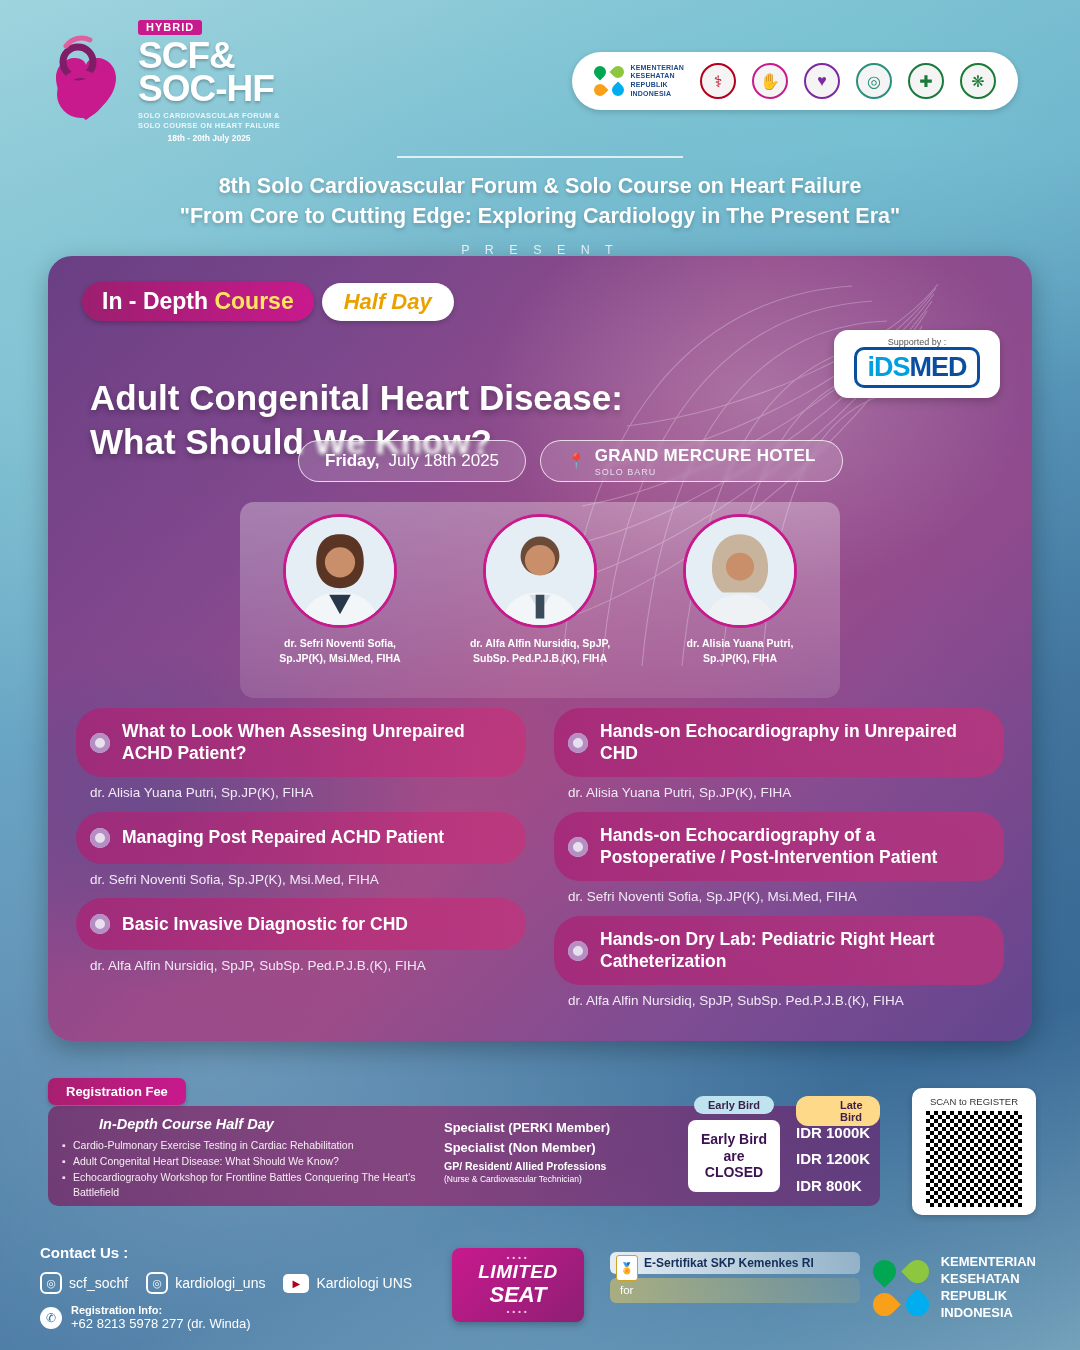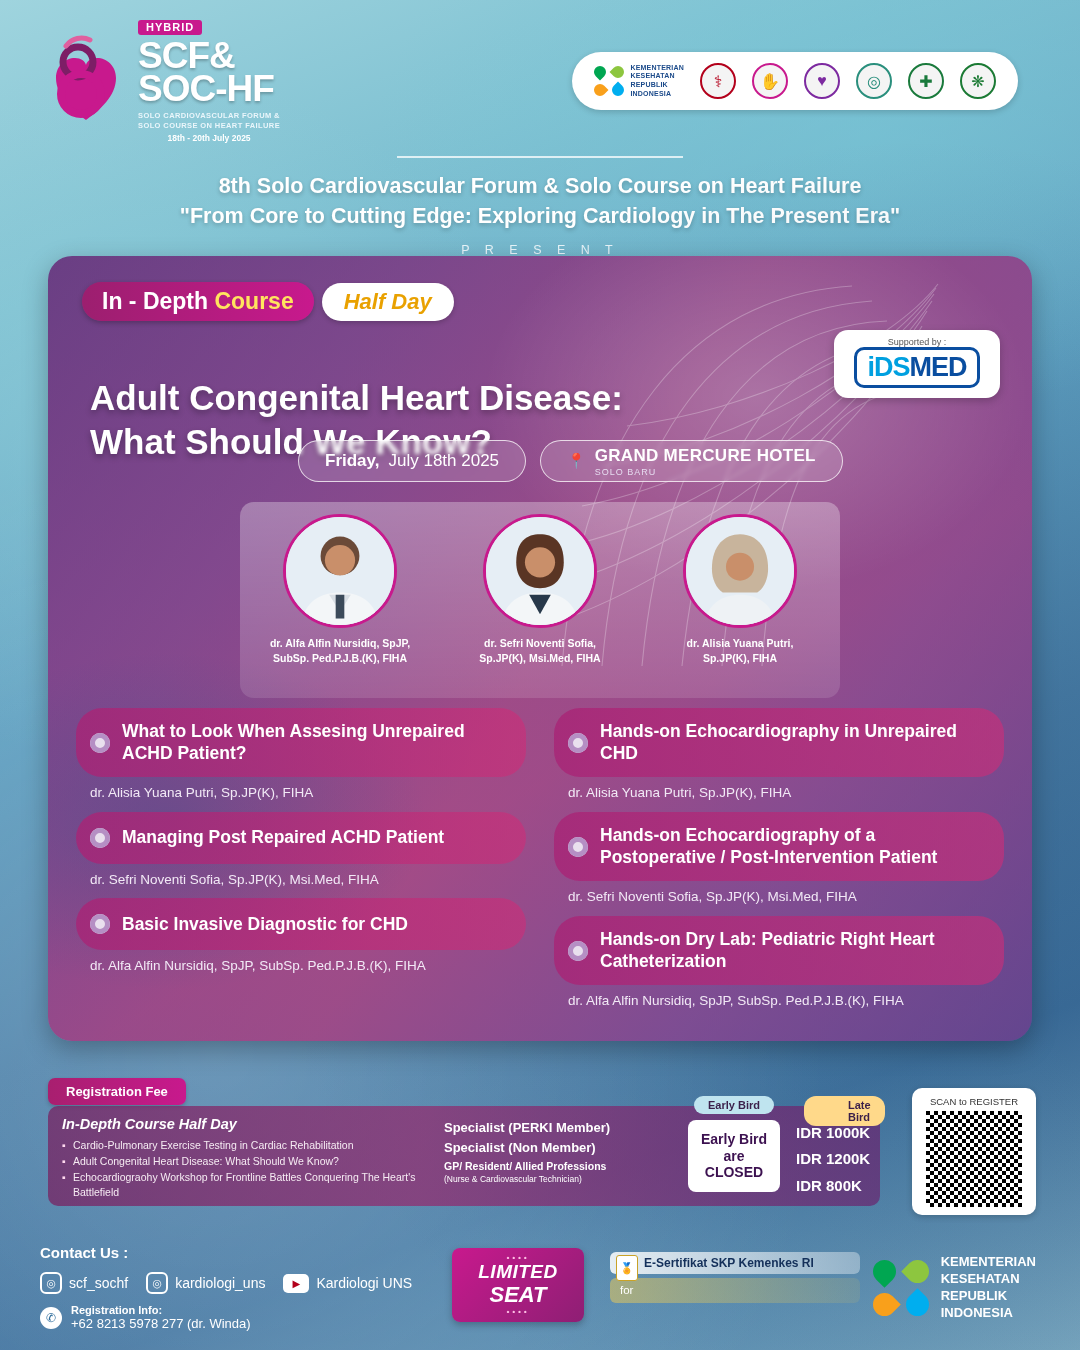--- a/index.html
+++ b/index.html
@@ -204,35 +204,35 @@
     background:linear-gradient(90deg,#a81f6f,#c8198d); color:#fff;
     font-size:13px; font-weight:bold; padding:6px 18px; border-radius:7px;
     box-shadow:0 2px 4px rgba(0,0,0,0.2);
   }
   .reg-panel {
     position:absolute; left:48px; top:46px; width:832px; height:100px;
     background:linear-gradient(90deg, rgba(120,30,95,0.72), rgba(150,35,105,0.68) 45%, rgba(105,35,110,0.7));
     border-radius:10px; display:flex;
   }
   .rp-left { width:390px; padding:10px 14px; color:#fff; }
-  .rp-title { font-size:14.5px; font-weight:bold; font-style:italic; margin-bottom:6px; }
+  .rp-title { font-size:14.5px; font-weight:bold; font-style:italic; margin-bottom:6px;margin-left:37px; }
   .rp-list { list-style:none; }
   .rp-list li { font-size:10.5px; line-height:1.5; padding-left:11px; position:relative; color:#f6ebf3;}
   .rp-list li::before { content:"▪"; position:absolute; left:0; color:#ffd9ef; }
   .rp-mid { width:250px; padding:12px 6px 0 6px; color:#fff; }
   .rp-mid .cat { font-size:13px; font-weight:bold; line-height:1.55; }
   .rp-mid .cat.small { font-size:10.5px; line-height:1.3; margin-top:2px;}
   .rp-mid .cat.small .sub { font-size:8.5px; font-weight:normal; display:block; }
   .rp-right { flex:1; position:relative; }
   .tag-eb, .tag-lb {
     position:absolute; top:-10px; font-size:11px; font-weight:bold;
     padding:3px 14px; border-radius:12px; color:#3a1f4a;
   }
   .tag-eb { left:6px; background:#bfe4ef; }
-  .tag-lb { left:116px; background:#ffd98a;padding-left:44px; }
+  .tag-lb { left:108px; background:#ffd98a;padding-left:44px; }
   .eb-box {
     position:absolute; left:0; top:14px; width:92px; height:72px;
     background:#fff; border-radius:8px;
     display:flex; align-items:center; justify-content:center; text-align:center;
     color:#3c1150; font-size:14px; font-weight:bold; line-height:1.2;
   }
   .lb-list { position:absolute; left:108px; top:14px; color:#fff; }
   .lb-list div { font-size:15px; font-weight:bold; line-height:1.75; }
   .qr-card {
     position:absolute; right:44px; top:28px; width:124px;
@@ -411,42 +411,42 @@
           <span class="venue-l2" style="display:block">SOLO BARU</span>
         </span>
       </div>
     </div>
 
     <div class="speakers">
       <div class="spk">
         <div class="spk-photo">
           <svg viewBox="0 0 100 100">
               <rect width="100" height="100" fill="#e6eef5"></rect>
+              <path d="M28 42c0-20 10-26 22-26s22 6 22 26c0 14-8 24-22 24S28 56 28 42z" fill="#5a3524"></path>
+              <circle cx="50" cy="42" r="14" fill="#c98f6a"></circle>
+              <path d="M14 100c3-22 18-30 36-30s33 8 36 30z" fill="#f3f6f8"></path>
+              <path d="M40 72l10 18 10-18z" fill="#27384a"></path>
+            </svg>
+        </div>
+        <div class="spk-name" style="white-space:pre-line">dr. Sefri Noventi Sofia,
+Sp.JP(K), Msi.Med, FIHA</div>
+      </div>
+      <div class="spk">
+        <div class="spk-photo">
+          <svg viewBox="0 0 100 100">
+              <rect width="100" height="100" fill="#e6eef5"></rect>
               <circle cx="50" cy="36" r="18" fill="#6b4a38"></circle>
               <circle cx="50" cy="40" r="14" fill="#c98f6a"></circle>
               <path d="M14 100c3-22 18-30 36-30s33 8 36 30z" fill="#f3f6f8"></path>
               <path d="M40 72l10 16 10-16z" fill="#d9dfe5"></path>
               <rect x="46" y="72" width="8" height="22" fill="#3b4a5a"></rect>
             </svg>
         </div>
         <div class="spk-name" style="white-space:pre-line">dr. Alfa Alfin Nursidiq, SpJP,
 SubSp. Ped.P.J.B.(K),  FIHA</div>
-      </div>
-      <div class="spk">
-        <div class="spk-photo">
-          <svg viewBox="0 0 100 100">
-              <rect width="100" height="100" fill="#e6eef5"></rect>
-              <path d="M28 42c0-20 10-26 22-26s22 6 22 26c0 14-8 24-22 24S28 56 28 42z" fill="#5a3524"></path>
-              <circle cx="50" cy="42" r="14" fill="#c98f6a"></circle>
-              <path d="M14 100c3-22 18-30 36-30s33 8 36 30z" fill="#f3f6f8"></path>
-              <path d="M40 72l10 18 10-18z" fill="#27384a"></path>
-            </svg>
-        </div>
-        <div class="spk-name" style="white-space:pre-line">dr. Sefri Noventi Sofia,
-Sp.JP(K), Msi.Med, FIHA</div>
       </div>
       <div class="spk">
         <div class="spk-photo">
           <svg viewBox="0 0 100 100">
               <rect width="100" height="100" fill="#e6eef5"></rect>
               <path d="M24 48c0-22 12-32 26-32s26 10 26 32c0 10-4 18-10 22H34c-6-4-10-12-10-22z" fill="#c8b49c"></path>
               <circle cx="50" cy="46" r="13" fill="#c98f6a"></circle>
               <path d="M16 100c4-20 18-28 34-28s30 8 34 28z" fill="#eef2f5"></path>
             </svg>
         </div>

